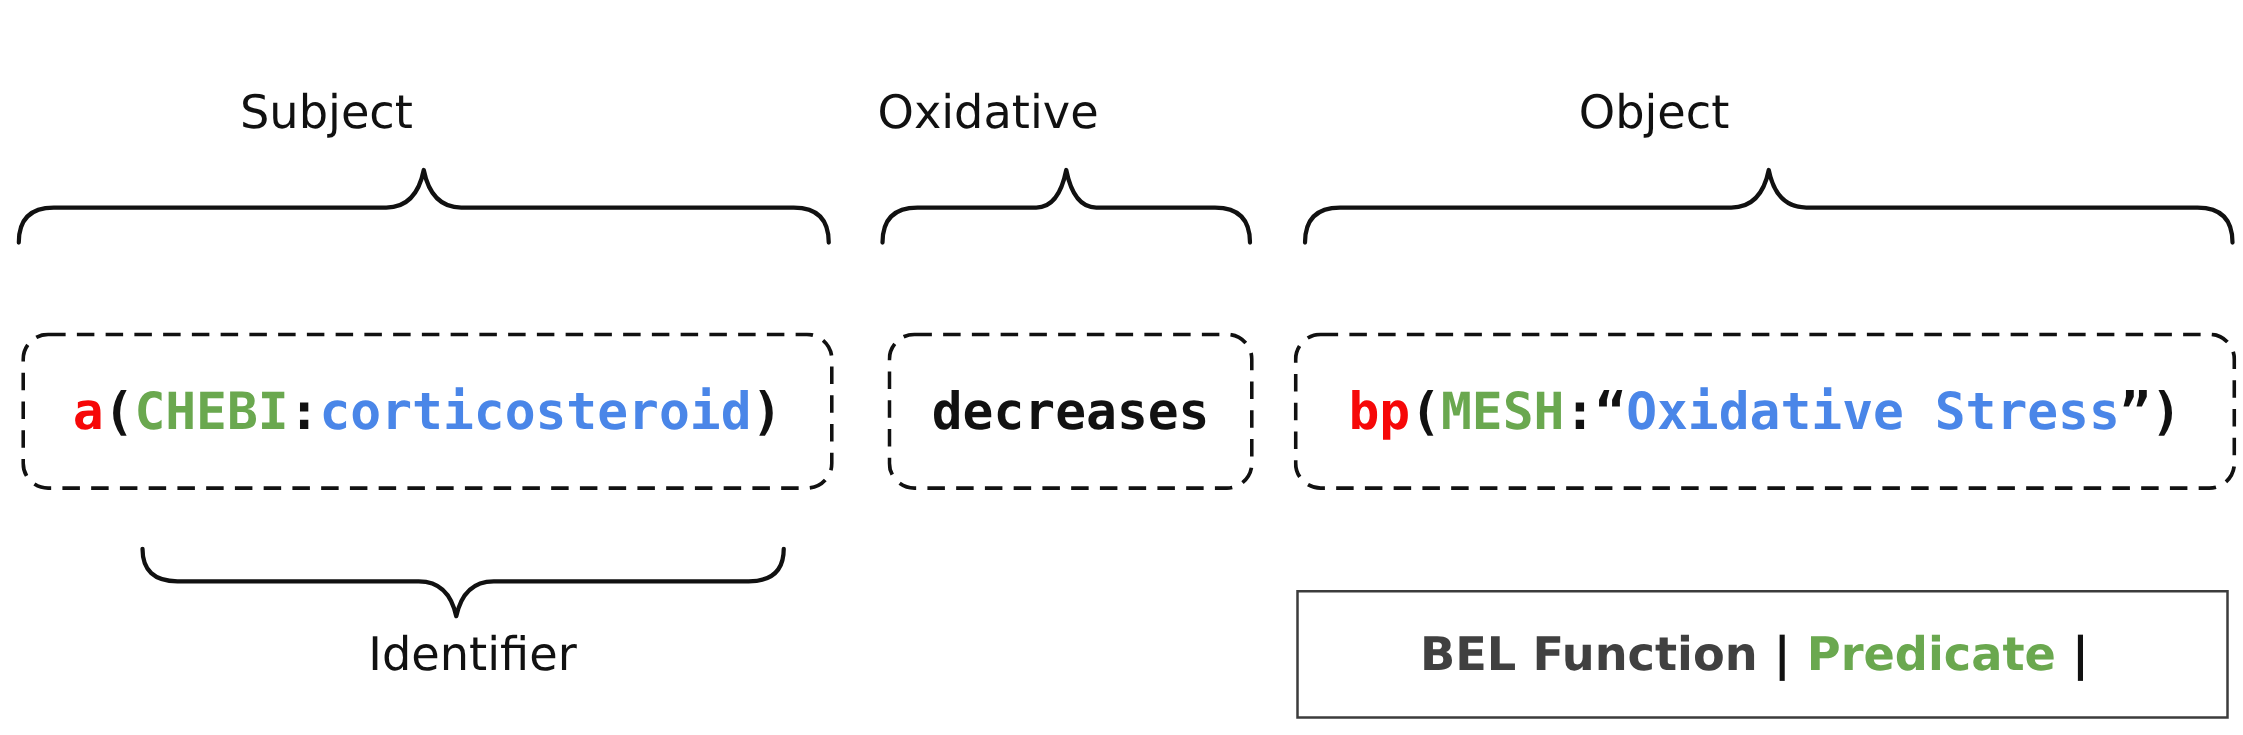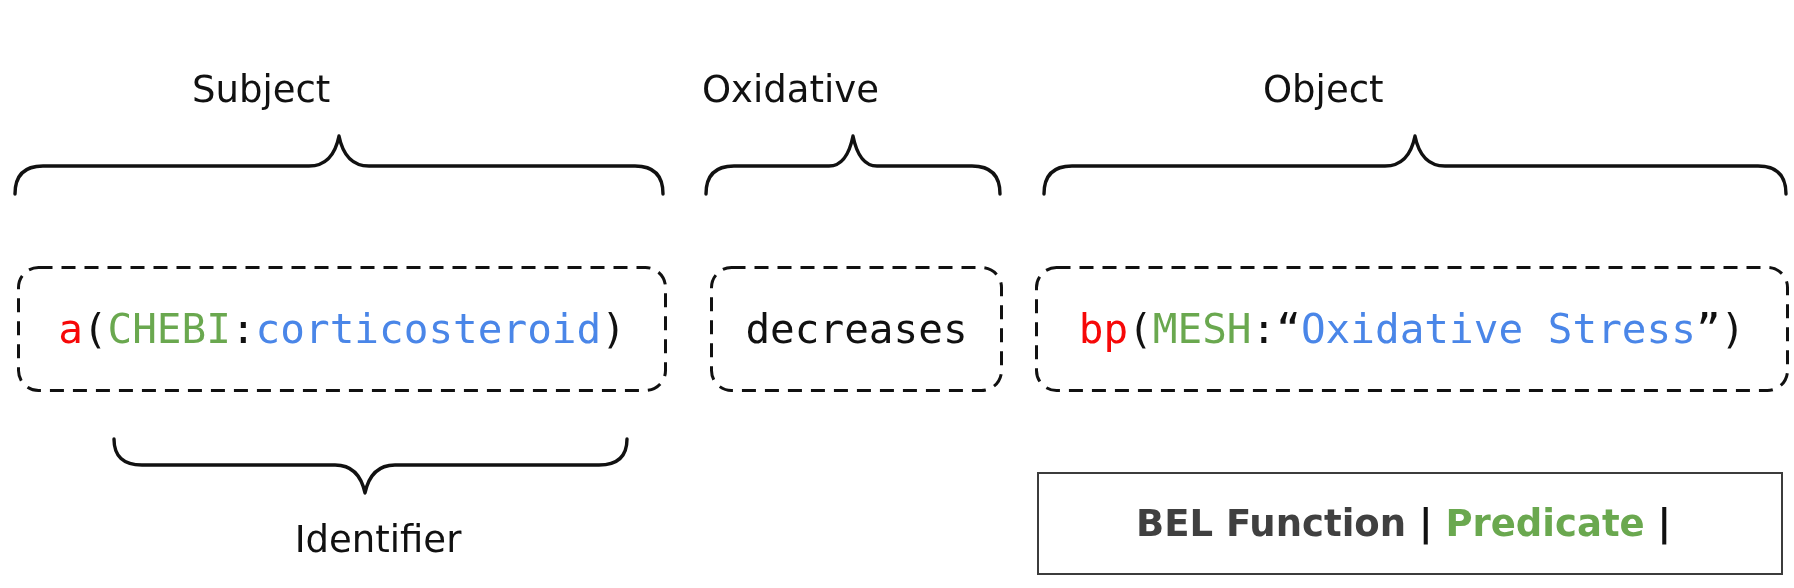--- a/index.html
+++ b/index.html
@@ -45,21 +45,21 @@
   }
   .term-box svg.box-border rect {
     fill: none;
     stroke: #111111;
     stroke-width: 3;
     stroke-dasharray: 14 9;
   }
   .code {
     position: relative;
     font-family: "DejaVu Sans Mono", monospace;
-    font-weight: normal;
+    font-weight: bold;
     font-size: 41px;
     white-space: pre;
     letter-spacing: 0;
   }
   .annotation-label {
     position: absolute;
     text-align: center;
     font-size: 37px;
     color: #111111;
     white-space: nowrap;
@@ -120,17 +120,17 @@
   <div class="term-box" style="left:1035px; top:266px; width:754px; height:126px;">
     <svg class="box-border" width="754" height="126">
       <rect x="1.5" y="1.5" width="751" height="123" rx="20"></rect>
     </svg>
     <div class="code"><span style="color: rgb(246, 8, 8);">bp</span><span style="color: rgb(17, 17, 17);">(</span><span style="color: rgb(106, 168, 79);">MESH</span><span style="color: rgb(17, 17, 17);">:</span><span style="color: rgb(17, 17, 17);">“</span><span style="color: rgb(74, 134, 232);">Oxidative Stress</span><span style="color: rgb(17, 17, 17);">”</span><span style="color: rgb(17, 17, 17);">)</span></div>
   </div>
 
   <svg class="brace" style="left:112px; top:437px;" width="517" height="58" viewBox="0 0 517 58">
     <path d="M2 2 Q2 28 30 28 L223 28 Q247 28 253 56 Q259 28 283 28 L487 28 Q515 28 515 2"></path>
   </svg>
-  <div class="annotation-label" style="left:228px; top:502px; width:300px;margin-top:16px;">Identifier</div>
+  <div class="annotation-label" style="left:228px; top:502px; width:300px;">Identifier</div>
 
   <div class="legend-box"><span style="color: #404040;">BEL Function</span><span class="sep"> | </span><span style="color: rgb(106, 168, 79);">Predicate</span><span class="sep"> | </span></div>
 
 </div>
 
 </body></html>

